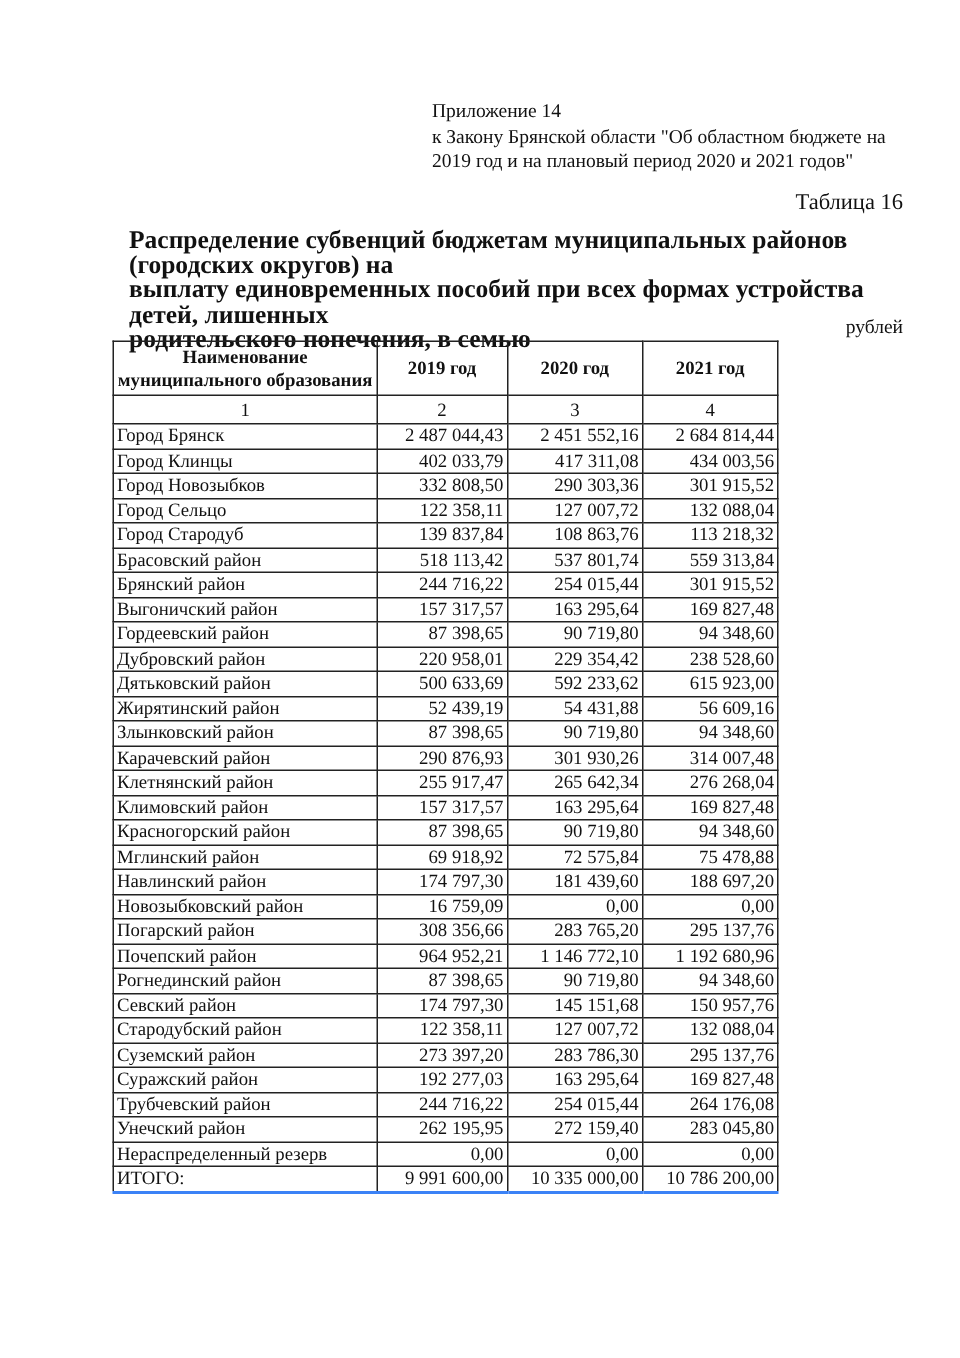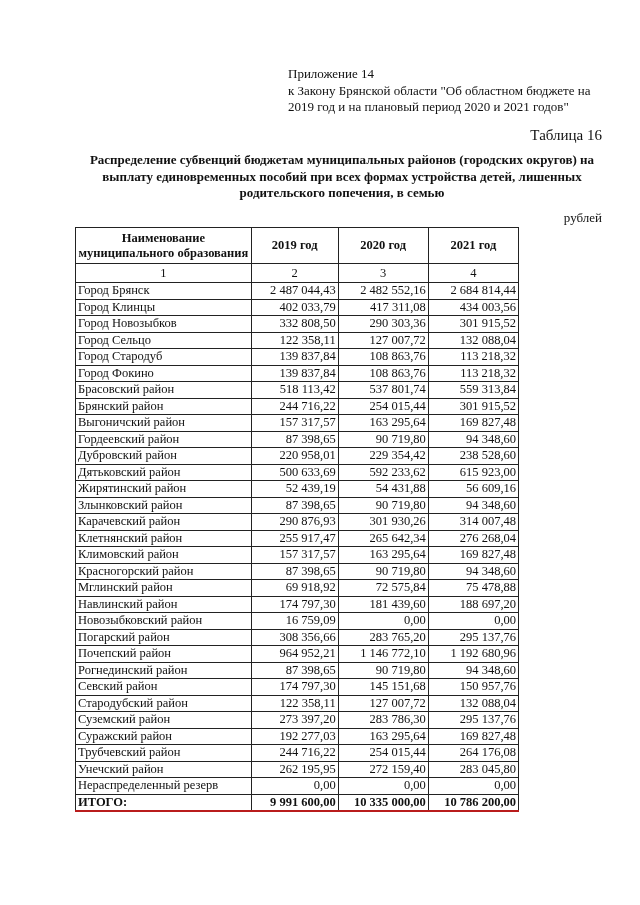--- a/index.html
+++ b/index.html
@@ -8,40 +8,40 @@
     font-family: "Liberation Serif", "DejaVu Serif", serif; color: #111;
   }
   .appendix {
     position: absolute; left: 288px; top: 66px; width: 330px;
     font-size: 13px; line-height: 16.5px;
   }
   .table-label {
     position: absolute; right: 38px; top: 127px; font-size: 15px;
   }
   .doc-title {
-    position: absolute; left: 72px; top: 152px; width: 540px;
-    text-align: center; font-weight: bold; font-size: 13px; line-height: 16.5px;
+    position: absolute; left: 86px; top: 152px; width: 540px;
+    font-weight: bold; font-size: 17px; line-height: 16.5px;
   }
   .units {
     position: absolute; right: 38px; top: 210px; font-size: 13px;
   }
   table.grid {
     position: absolute; left: 75px; top: 227px;
     border-collapse: collapse; width: 444px; font-size: 12.5px;
   }
   table.grid td, table.grid th {
     border: 1px solid #222; padding: 0 2px; height: 15.5px; line-height: 15px;
     white-space: nowrap;
   }
   table.grid th { font-weight: bold; text-align: center; height: 35px; line-height: 15px; white-space: normal; }
   table.grid tr.numbering td { text-align: center; height: 18px; }
   col.c-name { width: 210px; }
   col.c-y { width: 105px; }
   td.num { text-align: right; }
-  tr.total td { font-weight: bold; border-bottom: 2px solid #b91c1c; }
+  tr.total td { font-weight: normal; border-bottom: 2px solid #3b82f6; }
 </style>
 </head>
 <body>
 
 <div class="appendix">
   <div>Приложение 14</div>
   <div>к Закону Брянской области "Об областном бюджете на</div>
   <div>2019 год и на плановый период 2020 и 2021 годов"</div>
 </div>
 
@@ -73,21 +73,21 @@
       <td>1</td>
       <td>2</td>
       <td>3</td>
       <td>4</td>
     </tr>
   </thead>
   <tbody id="rows">
       <tr>
         <td>Город Брянск</td>
         <td class="num">2 487 044,43</td>
-        <td class="num">2 482 552,16</td>
+        <td class="num">2 451 552,16</td>
         <td class="num">2 684 814,44</td>
       </tr>
       <tr>
         <td>Город Клинцы</td>
         <td class="num">402 033,79</td>
         <td class="num">417 311,08</td>
         <td class="num">434 003,56</td>
       </tr>
       <tr>
         <td>Город Новозыбков</td>
@@ -96,26 +96,20 @@
         <td class="num">301 915,52</td>
       </tr>
       <tr>
         <td>Город Сельцо</td>
         <td class="num">122 358,11</td>
         <td class="num">127 007,72</td>
         <td class="num">132 088,04</td>
       </tr>
       <tr>
         <td>Город Стародуб</td>
-        <td class="num">139 837,84</td>
-        <td class="num">108 863,76</td>
-        <td class="num">113 218,32</td>
-      </tr>
-      <tr>
-        <td>Город Фокино</td>
         <td class="num">139 837,84</td>
         <td class="num">108 863,76</td>
         <td class="num">113 218,32</td>
       </tr>
       <tr>
         <td>Брасовский район</td>
         <td class="num">518 113,42</td>
         <td class="num">537 801,74</td>
         <td class="num">559 313,84</td>
       </tr>

